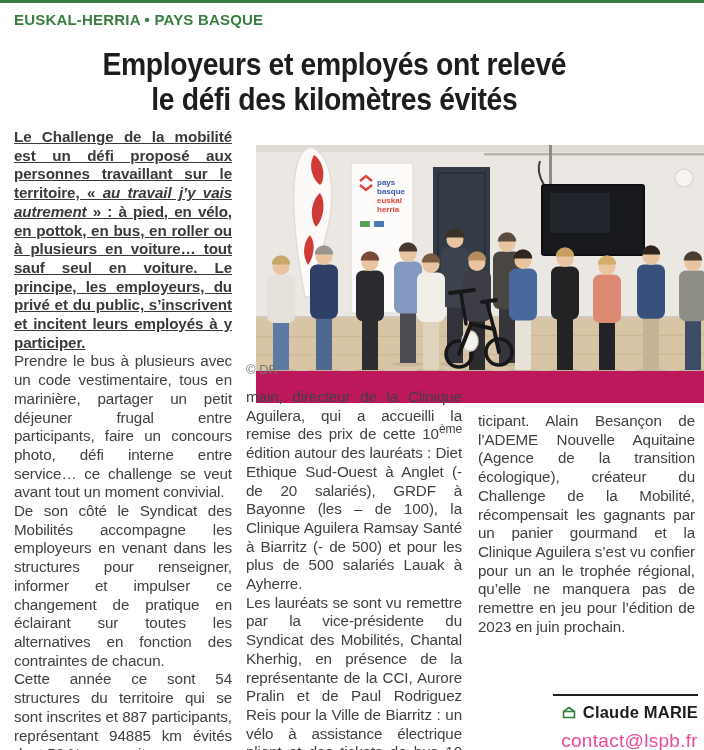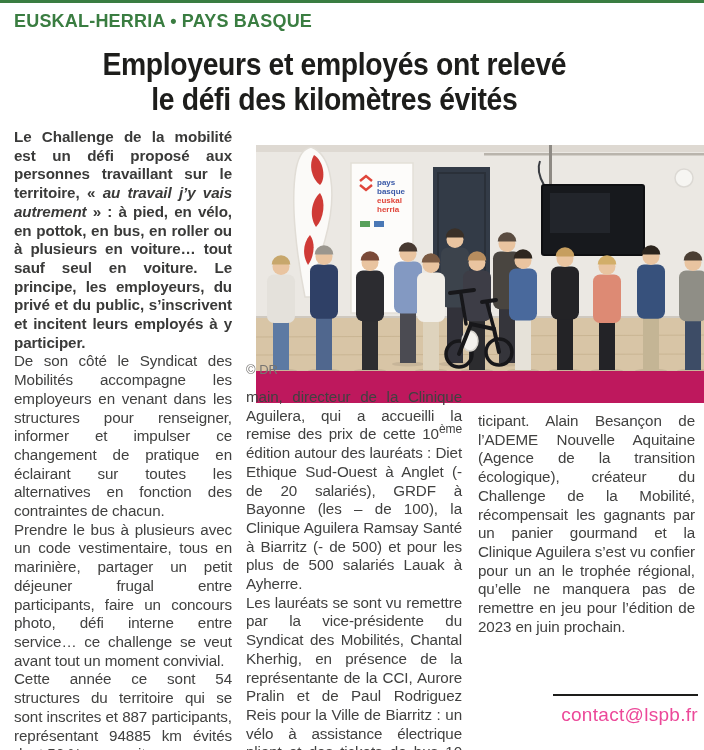--- a/index.html
+++ b/index.html
@@ -1,31 +1,31 @@
 <!DOCTYPE html>
 <html lang="fr"><head>
 <meta charset="utf-8">
 <style>
   html,body{margin:0;padding:0;background:#ffffff;}
   .page{position:relative;width:704px;height:750px;background:#ffffff;overflow:hidden;
         font-family:"Liberation Sans","DejaVu Sans",sans-serif;}
   .top-rule{position:absolute;left:0;top:0;width:704px;height:3px;background:#3a7d41;}
-  .kicker{position:absolute;left:14px;top:11px;font-size:18px;font-weight:bold;
+  .kicker{position:absolute;left:14px;top:11px;font-size:15px;font-weight:bold;
           color:#3a7d41;letter-spacing:.2px;}
   .title{position:absolute;left:0;top:47px;width:668px;margin:0;text-align:center;
          font-size:30.5px;line-height:35px;font-weight:bold;color:#1d1d1b;
          letter-spacing:-.4px;}
   .title-inner{display:inline-block;transform:scaleX(.93);transform-origin:50% 0;}
   .col{position:absolute;font-size:15.2px;line-height:18.7px;color:#414140;
        text-align:justify;letter-spacing:-.1px;}
   .col p{margin:0;}
   .col-left{left:14px;top:128px;width:218px;}
   .col-mid{left:246px;top:388px;width:216px;}
   .col-right{left:478px;top:412px;width:217px;}
-  .lead{font-weight:bold;color:#3a3a39;}
+  .lead{font-weight:bold;color:#3a3a39;text-decoration:underline;}
   .lead em{font-style:italic;}
   sup{font-size:12px;line-height:0;vertical-align:6px;}
   .photo{position:absolute;left:244px;top:133px;width:458px;height:258px;margin:12px;
          background:#be185d;overflow:hidden;}
   .caption{position:absolute;left:246px;top:362px;font-size:13px;color:#767471;}
   .author{position:absolute;right:6px;top:694px;width:230px;text-align:right;}
   .author-rule{width:145px;height:0;border-top:2px solid #1d1d1b;margin:0 0 7px auto;}
   .author-name{display:flex;align-items:center;justify-content:flex-end;gap:6px;
                font-size:16.5px;font-weight:bold;color:#1d1d1b;letter-spacing:.2px;}
   .author-email{font-size:19px;color:#ec4899;letter-spacing:.3px;margin-top:8px;}
@@ -43,22 +43,22 @@
 
   <h1 class="title">
     <span class="title-inner">
       <span>Employeurs et employés ont relevé</span><br>
       <span>le défi des kilomètres évités</span>
     </span>
   </h1>
 
   <div class="col col-left">
     <p class="lead"><span>Le Challenge de la mobilité est un défi proposé aux personnes travaillant sur le territoire, « </span><em>au travail j’y vais autrement</em><span> » : à pied, en vélo, en pottok, en bus, en roller ou à plusieurs en voiture… tout sauf seul en voiture. Le principe, les employeurs, du privé et du public, s’inscrivent et incitent leurs employés à y participer.</span></p>
+    <p>Prendre le bus à plusieurs avec un code vestimentaire, tous en marinière, partager un petit déjeuner frugal entre participants, faire un concours photo, défi interne entre service… ce challenge se veut avant tout un moment convivial.</p>
     <p>De son côté le Syndicat des Mobilités accompagne les employeurs en venant dans les structures pour renseigner, informer et impulser ce changement de pratique en éclairant sur toutes les alternatives en fonction des contraintes de chacun.</p>
-    <p>Prendre le bus à plusieurs avec un code vestimentaire, tous en marinière, partager un petit déjeuner frugal entre participants, faire un concours photo, défi interne entre service… ce challenge se veut avant tout un moment convivial.</p>
     <p>Cette année ce sont 54 structures du territoire qui se sont inscrites et 887 participants, représentant 94885 km évités dont 56 % en covoiturage.</p>
 
   </div>
 
   <figure class="photo">
     <svg width="458" height="226" viewBox="0 0 458 226" xmlns="http://www.w3.org/2000/svg">
 
       <rect x="0" y="0" width="458" height="226" fill="#ebe8e3"></rect>
       <rect x="0" y="0" width="458" height="7" fill="#ded9d2"></rect>
       <rect x="228" y="8" width="230" height="2.5" fill="#b9b4ac"></rect>
@@ -206,16 +206,23 @@
     <p><span>main, directeur de la Clinique Aguilera, qui a accueilli la remise des prix de cette 10</span><sup>ème</sup><span> édition autour des lauréats : Diet Ethique Sud-Ouest à Anglet (- de 20 salariés), GRDF à Bayonne (les – de 100), la Clinique Aguilera Ramsay Santé à Biarritz (- de 500) et pour les plus de 500 salariés Lauak à Ayherre.</span></p>
     <p>Les lauréats se sont vu remettre par la vice-présidente du Syndicat des Mobilités, Chantal Kherhig, en présence de la représentante de la CCI, Aurore Pralin et de Paul Rodriguez Reis pour la Ville de Biarritz : un vélo à assistance électrique pliant et des tickets de bus 10 voyages pour chaque par-</p>
   </div>
 
   <div class="col col-right">
     <p>ticipant. Alain Besançon de l’ADEME Nouvelle Aquitaine (Agence de la transition écologique), créateur du Challenge de la Mobilité, récompensait les gagnants par un panier gourmand et la Clinique Aguilera s’est vu confier pour un an le trophée régional, qu’elle ne manquera pas de remettre en jeu pour l’édition de 2023 en juin prochain.</p>
   </div>
 
   <div class="author">
     <div class="author-rule"></div>
+    <div class="author-name">
+      <svg width="16" height="13" viewBox="0 0 16 13">
+        <path d="M2.5 5.5 L8 1.5 L13.5 5.5" fill="none" stroke="#3a7d41" stroke-width="1.6" stroke-linejoin="round"></path>
+        <rect x="2.5" y="5.5" width="11" height="6" fill="none" stroke="#3a7d41" stroke-width="1.6"></rect>
+      </svg>
+      <span>Claude MARIE</span>
+    </div>
     <div class="author-email">contact@lspb.fr</div>
   </div>
 
 </div>
 
 </body></html>

